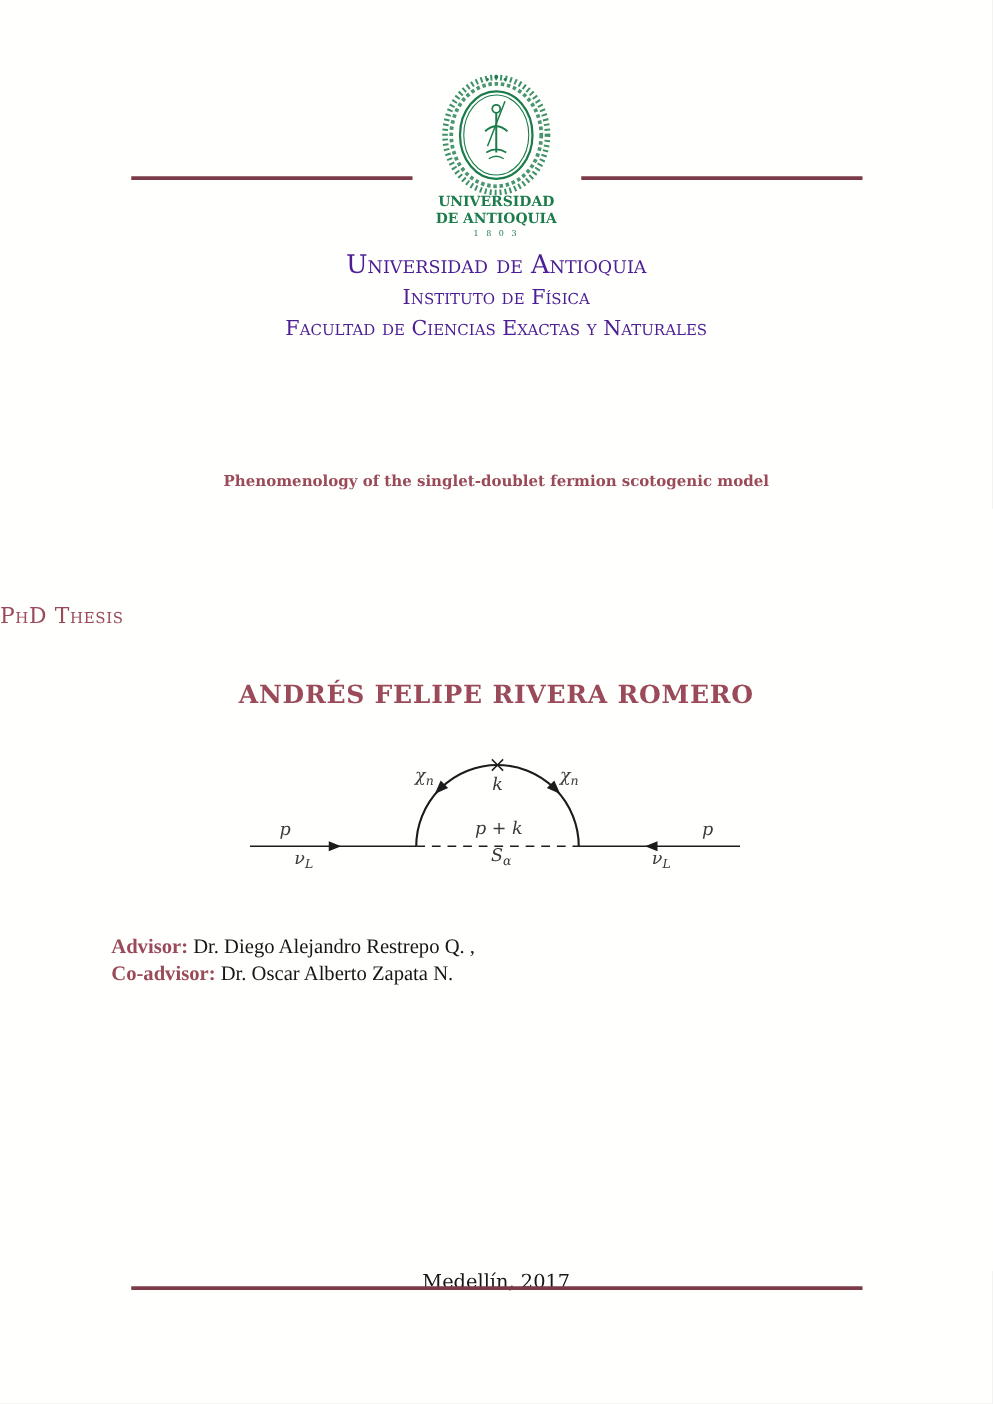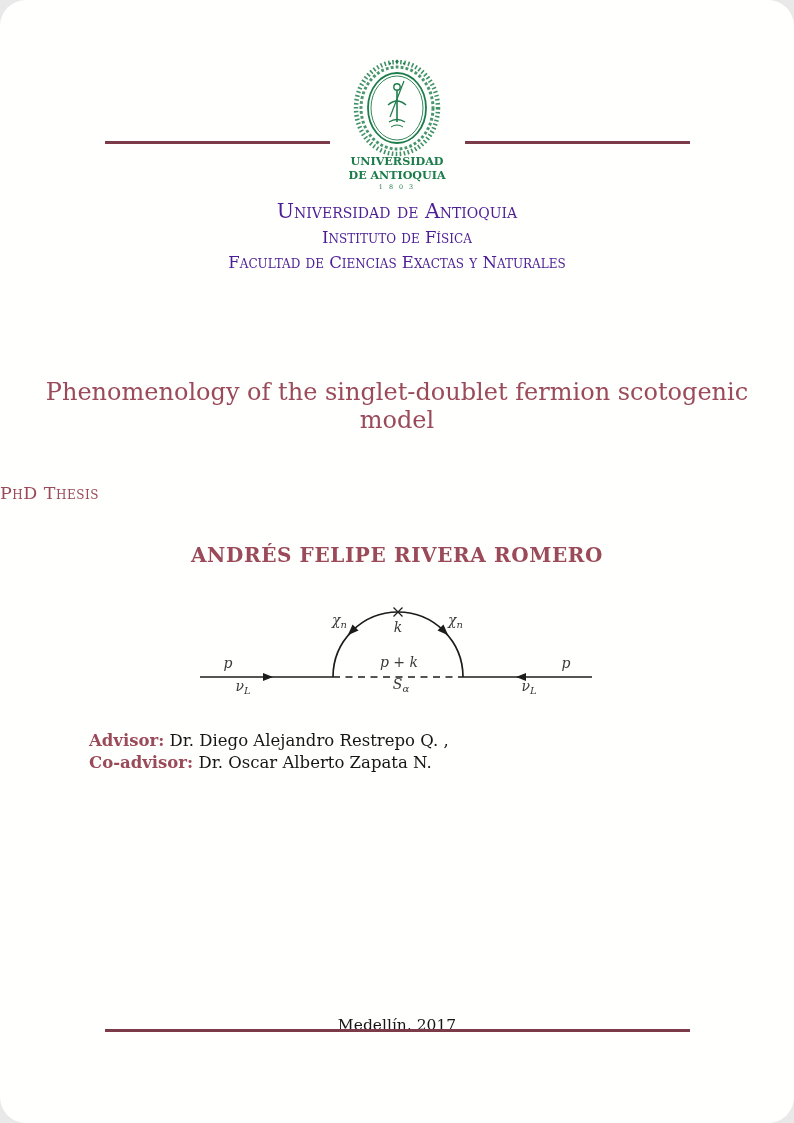--- a/index.html
+++ b/index.html
@@ -4,53 +4,52 @@
 <style>
   html,body{margin:0;padding:0;background:#e9e9e9;}
   .page{
     position:relative;
     width:794px;height:1123px;
     margin:0 auto;
     background:#fffffd;
     font-family:"DejaVu Serif","Liberation Serif",serif;
     color:#1c1c1c;
     overflow:hidden;
-    border-radius:26px;
   }
   .rule{position:absolute;height:3px;background:#7b3b49;}
   .rule-top-left{left:105px;top:141px;width:225px;}
   .rule-top-right{left:465px;top:141px;width:225px;}
   .rule-bottom{left:105px;top:1029px;width:585px;}
 
   .logo{position:absolute;left:347px;top:59px;width:100px;height:135px;}
   .logo-text{font-family:"DejaVu Serif","Liberation Serif",serif;font-weight:bold;font-size:11.2px;fill:#1d7c4b;}
   .logo-year{font-family:"DejaVu Serif","Liberation Serif",serif;font-size:6.4px;fill:#1d7c4b;letter-spacing:2px;}
 
   .institution{position:absolute;left:0;top:197px;width:794px;text-align:center;font-variant:small-caps;color:#4c1d95;}
   .inst-line-1{font-size:20.5px;line-height:28px;}
   .inst-line{font-size:16.5px;line-height:25px;}
 
   .thesis-title{
     position:absolute;left:40px;top:378px;width:714px;text-align:center;
-    font-size:24px;font-weight:normal;color:#9a4a59;
+    font-size:12px;font-weight:bold;color:#9a4a59;
   }
   .thesis-type{
     position:absolute;left:0;top:483px;width:794px;text-align:left;
     font-variant:small-caps;font-size:17.5px;color:#9a4a59;letter-spacing:0.5px;
   }
   .author{
     position:absolute;left:0;top:543px;width:794px;text-align:center;
     font-size:20px;font-weight:bold;color:#9a4a59;letter-spacing:0.6px;
   }
 
   .diagram{position:absolute;left:195px;top:595px;width:405px;height:112px;}
   .diag-label{font-family:"DejaVu Serif","Liberation Serif",serif;font-style:italic;font-size:14px;fill:#3a3a3a;}
   .diag-sub{font-size:10px;}
 
-  .advisors{position:absolute;left:89px;top:730px;font-size:16.5px;line-height:21.5px;color:#161616;}
+  .advisors{position:absolute;left:89px;top:746px;font-size:16.5px;line-height:21.5px;color:#161616;font-family:Liberation Serif, serif;}
   .advisor-role{font-weight:bold;color:#9a4a59;}
 
   .footer-date{position:absolute;left:0;top:1016px;width:794px;text-align:center;font-size:15.5px;color:#161616;}
 </style>
 </head>
 <body>
 
 <div class="page">
 
   <div class="rule rule-top-left"></div>

